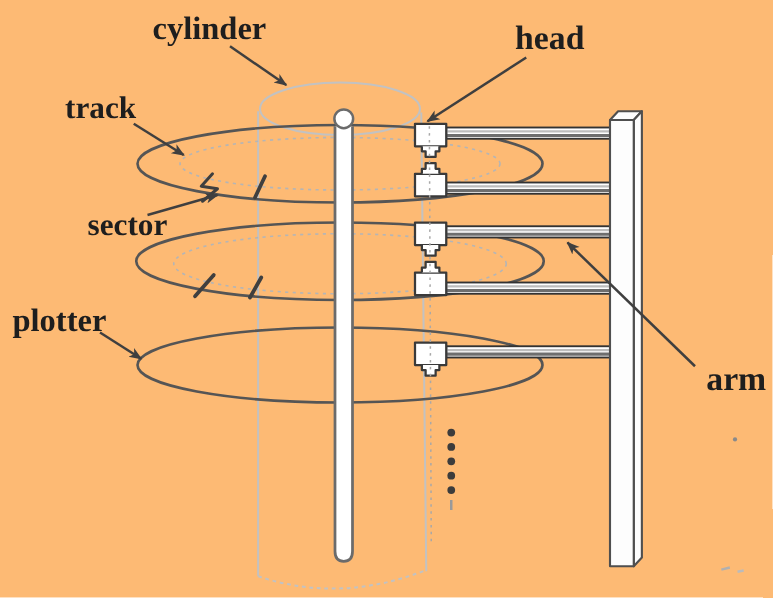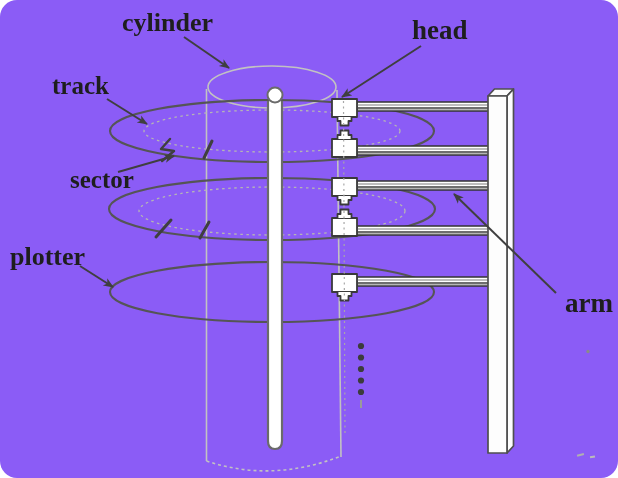--- a/index.html
+++ b/index.html
@@ -1,22 +1,21 @@
 <!DOCTYPE html>
 <html><head>
 <meta charset="utf-8">
 <style>
   html,body{margin:0;padding:0;background:#ffffff;}
   .page{
     position:relative;
     width:618px;height:478px;
-    background:#8b5cf6;
+    background:#fdba74;
     overflow:hidden;
     font-family:"Liberation Serif", serif;
-    border-radius:17px;
   }
   svg{display:block;}
   text.diagram-label{
     font-family:"Liberation Serif", serif;
     font-weight:bold;
     fill:#1e1e1e;
   }
 </style>
 </head>
 <body>

